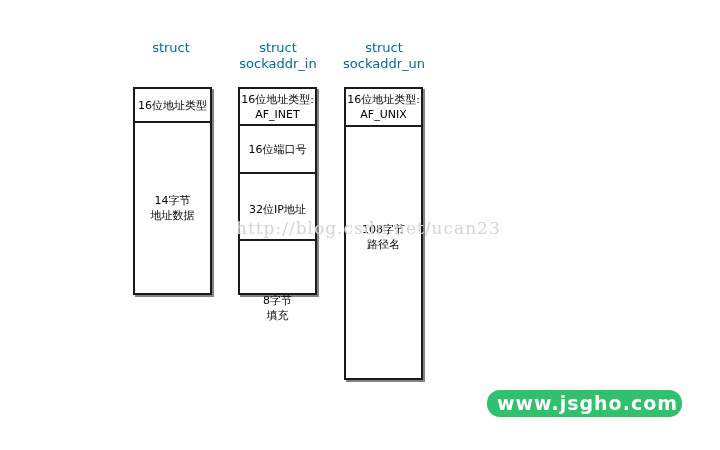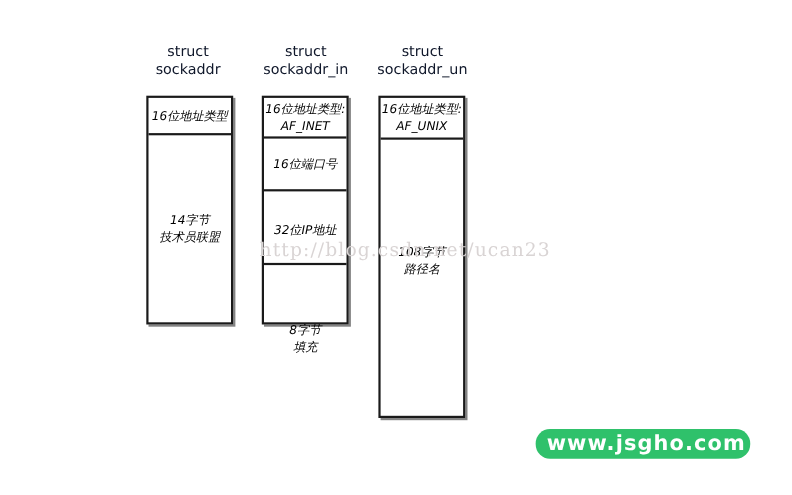--- a/index.html
+++ b/index.html
@@ -20,21 +20,21 @@
     left: 0; top: 0;
     width: 720px;
     height: 450px;
   }
 
   
   .col-title {
     position: absolute;
     text-align: center;
     font-size: 13px;
-    color: #0f172a;
+    color: #0369a1;
     line-height: 16px;
     white-space: nowrap;
   }
   .col-title .line { display: block; }
 
   
   .struct-box {
     position: absolute;
     box-sizing: border-box;
     background: #ffffff;
@@ -48,21 +48,20 @@
     display: flex;
     align-items: center;
     justify-content: center;
     text-align: center;
     font-size: 11px;
     color: #000000;
     line-height: 15px;
     border-bottom: 2px solid #1a1a1a;
     padding: 2px 1px;
     overflow: hidden;
-    font-style: italic;
   }
   .field:last-child { border-bottom: none; }
   .field .txt { display: block; width: 100%; }
   .field .txt .l { display: block; }
 
   .field.top-align { align-items: flex-start; }
 
   
   .watermark {
     position: absolute;
@@ -102,33 +101,32 @@
     line-height: 20px;
   }
 </style>
 </head>
 <body>
 
 <div class="canvas">
 
   <div class="col-title" style="left:126px; top:40px; width:90px;">
     <span class="line">struct</span>
-    <span class="line">sockaddr</span>
   </div>
 
   <div class="struct-box" style="left:133px; top:87px; width:79px; height:208px;">
     <div class="field" style="height:34px;">
       <span class="txt">
         <span class="l">16位地址类型</span>
       </span>
     </div>
     <div class="field" style="height:170px;">
       <span class="txt">
         <span class="l">14字节</span>
-        <span class="l">技术员联盟</span>
+        <span class="l">地址数据</span>
       </span>
     </div>
   </div>
 
   <div class="col-title" style="left:228px; top:40px; width:100px;">
     <span class="line">struct</span>
     <span class="line">sockaddr_in</span>
   </div>
 
   <div class="struct-box" style="left:238px; top:87px; width:79px; height:208px;">

